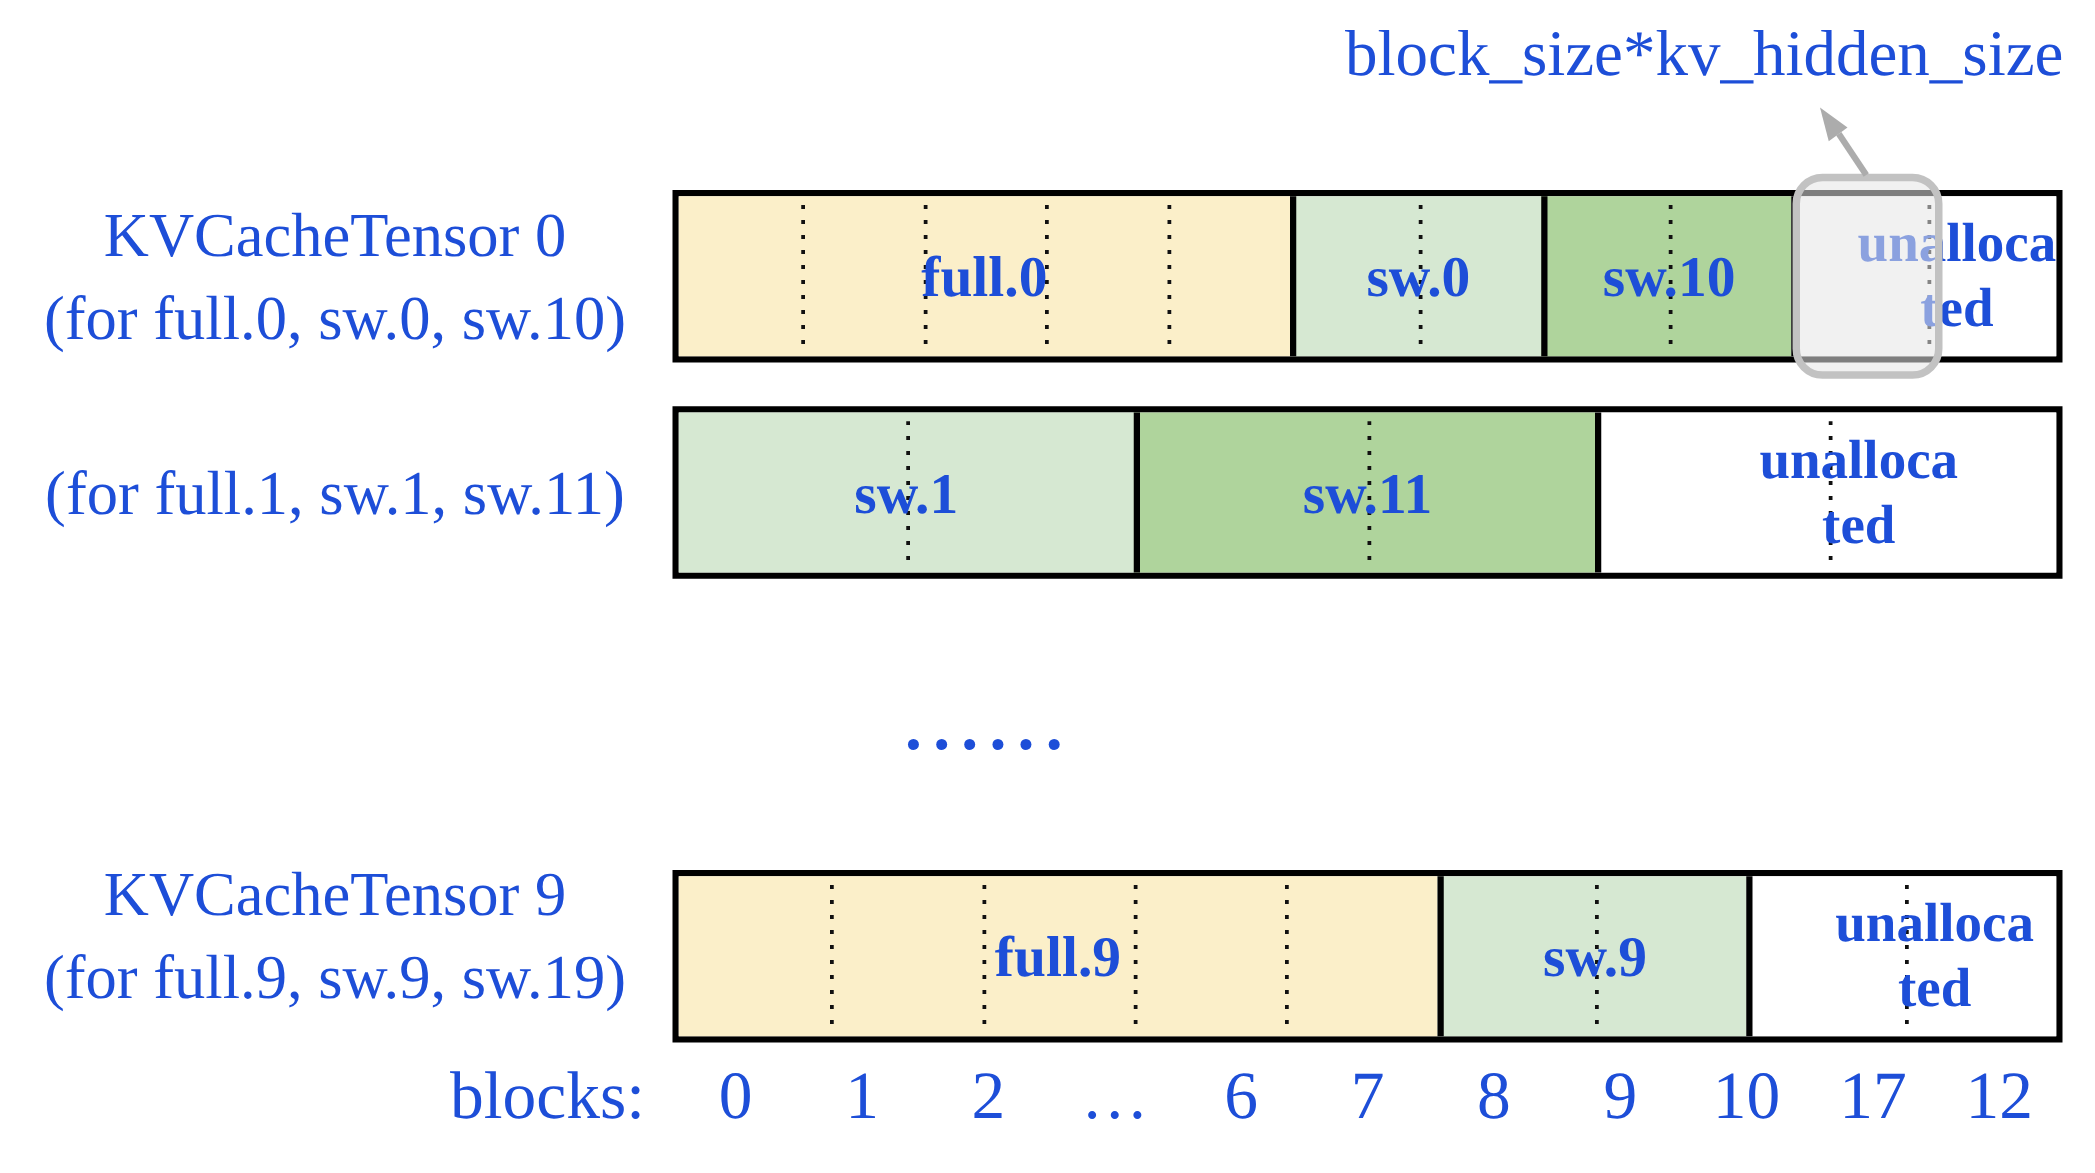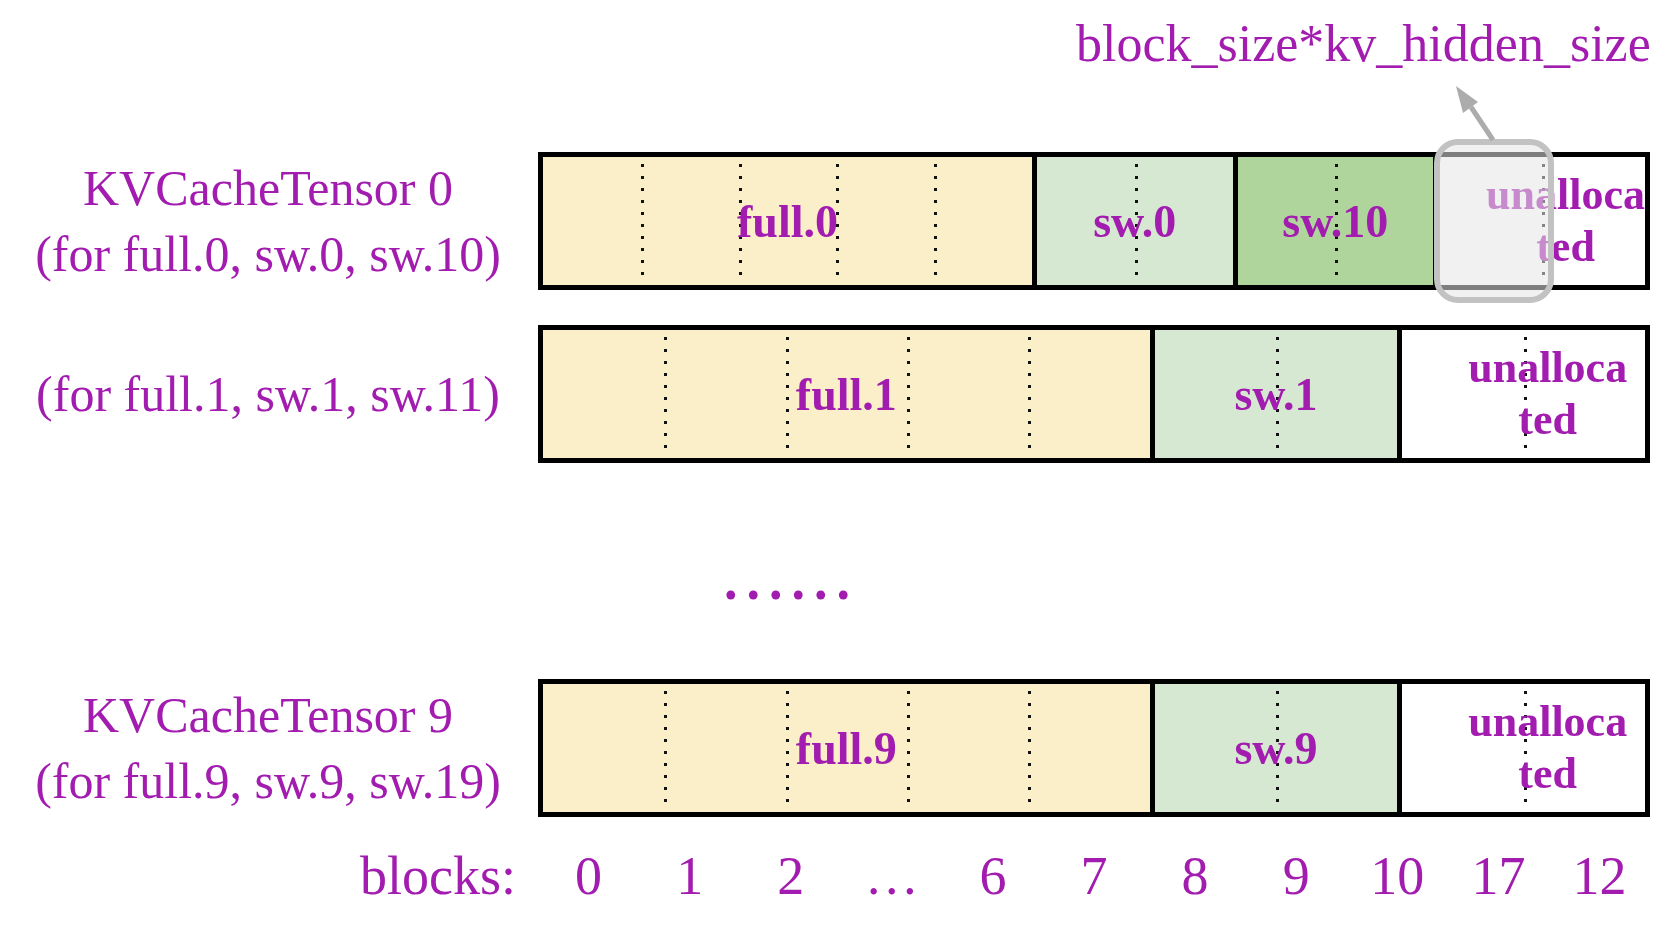--- a/index.html
+++ b/index.html
@@ -1,18 +1,18 @@
 <!DOCTYPE html>
 <html style="--c-full-block: #FBEFC9; --c-sw-block: #D6E8D2; --c-sw2-block: #AFD49C; --c-bar-border: #000000; --c-highlight-border: #C2C2C2; --c-highlight-fill: rgba(229,229,229,0.55); --c-arrow: #ACACAC;"><head>
 <meta charset="utf-8">
 <style>
   html,body{margin:0;padding:0;background:#fff;}
   .page{
     position:relative;width:1676px;height:938px;background:#fff;overflow:hidden;
-    font-family:"Liberation Serif","DejaVu Serif",serif;color:#a21caf;
+    font-family:"Liberation Serif","DejaVu Serif",serif;color:#1d4ed8;
   }
   .annotation{
     position:absolute;left:1076px;top:14px;font-size:52px;white-space:nowrap;
   }
   .row-label{
     position:absolute;left:18px;width:500px;height:138px;
     display:flex;flex-direction:column;justify-content:center;
     text-align:center;font-size:50px;line-height:66px;white-space:nowrap;
   }
   .bar{
@@ -78,44 +78,41 @@
     <div class="sec sec-un">
       <i class="dl p50"></i>
       <span class="sec-label un-label">unalloca<br>ted</span>
     </div>
   </div>
 
   <div class="row-label" style="top:325px">
     <div>(for full.1, sw.1, sw.11)</div>
   </div>
   <div class="bar" style="top:325px">
-    <div class="sec sec-full">
-      <i class="dl p20"></i>
-      <i class="dl p40"></i>
-      <i class="dl p60"></i>
-      <i class="dl p80"></i>
-      <span class="sec-label">full.1</span>
-    </div>
     <div class="sec sec-swa">
       <i class="dl p50"></i>
       <span class="sec-label">sw.1</span>
+    </div>
+    <div class="sec sec-swb">
+      <i class="dl p50"></i>
+      <span class="sec-label">sw.11</span>
     </div>
     <div class="sec sec-un">
       <i class="dl p50"></i>
       <span class="sec-label un-label">unalloca<br>ted</span>
     </div>
   </div>
 
   <div class="dots">......</div>
 
   <div class="row-label" style="top:679px">
     <div>KVCacheTensor 9</div>
     <div>(for full.9, sw.9, sw.19)</div>
   </div>
-  <div class="bar" style="top:679px">
+  <div class="bar" style="top:696px">
     <div class="sec sec-full">
       <i class="dl p20"></i>
       <i class="dl p40"></i>
       <i class="dl p60"></i>
       <i class="dl p80"></i>
       <span class="sec-label">full.9</span>
     </div>
     <div class="sec sec-swa">
       <i class="dl p50"></i>
       <span class="sec-label">sw.9</span>

